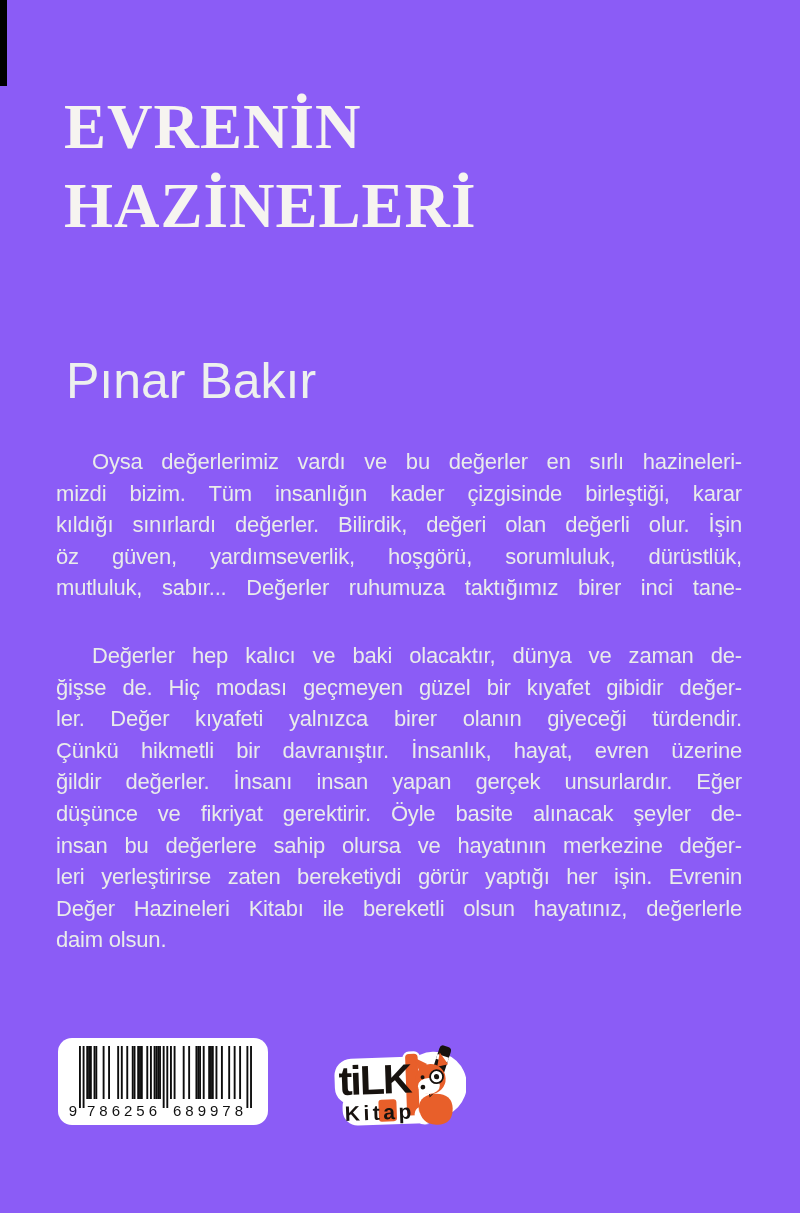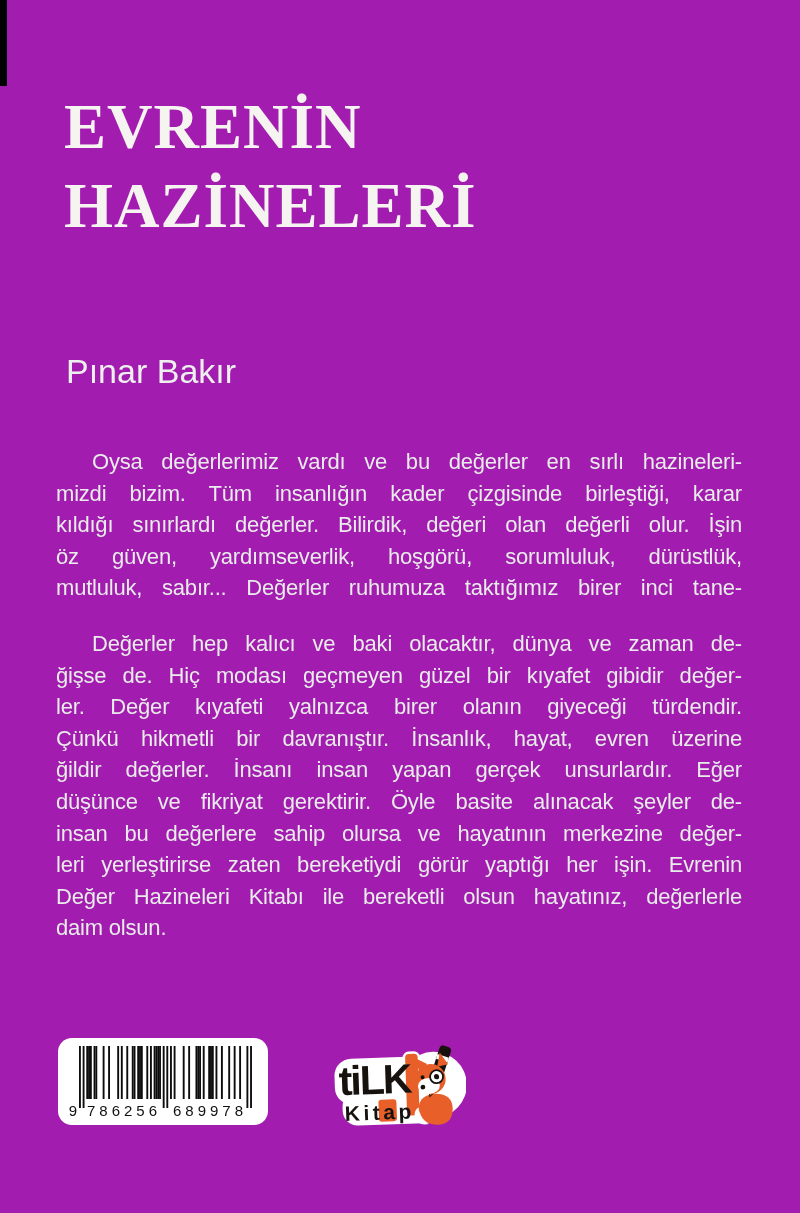--- a/index.html
+++ b/index.html
@@ -17,54 +17,54 @@
     position:absolute;left:64px;top:88px;
     font-family:"Liberation Serif","DejaVu Serif",serif;
     font-weight:700;
     font-size:63px;
     line-height:79px;
     letter-spacing:1px;
     color:#f6f4f0;
   }
   .author{
     position:absolute;left:66px;top:352px;
-    font-size:34px;
+    font-size:50px;
     font-weight:400;
     color:#edf0ee;
   }
   .body-text{
     position:absolute;left:56px;top:446px;width:686px;
     color:#e9ecea;
     font-size:22px;
     letter-spacing:-0.2px;
     line-height:31.6px;
   }
   .paragraph{margin:0;}
-  .paragraph + .paragraph{margin-top:24px;}
+  .paragraph + .paragraph{margin-top:36px;}
   .pline{
     text-align:justify;
     text-align-last:justify;
     height:31.6px;
     white-space:normal;
   }
   .pline.first{text-indent:36px;}
   .pline.last{text-align-last:left;}
   .barcode-box{
     position:absolute;left:58px;top:1038px;width:210px;height:87px;
     background:#ffffff;border-radius:14px;
   }
   .barcode-box svg{position:absolute;left:7px;top:5px;}
   .logo-wrap{
     position:absolute;left:334px;top:1044px;width:132px;height:92px;
   }
 </style>
 </head>
 <body>
 
-<div class="cover" id="cover" style="background-color: #a21caf;">
+<div class="cover" id="cover" style="background-color: #8b5cf6;">
 
   <div class="corner-strip"></div>
 
   <div class="title">
     <div>EVRENİN</div>
     <div>HAZİNELERİ</div>
   </div>
 
   <div class="author">Pınar Bakır</div>
 

